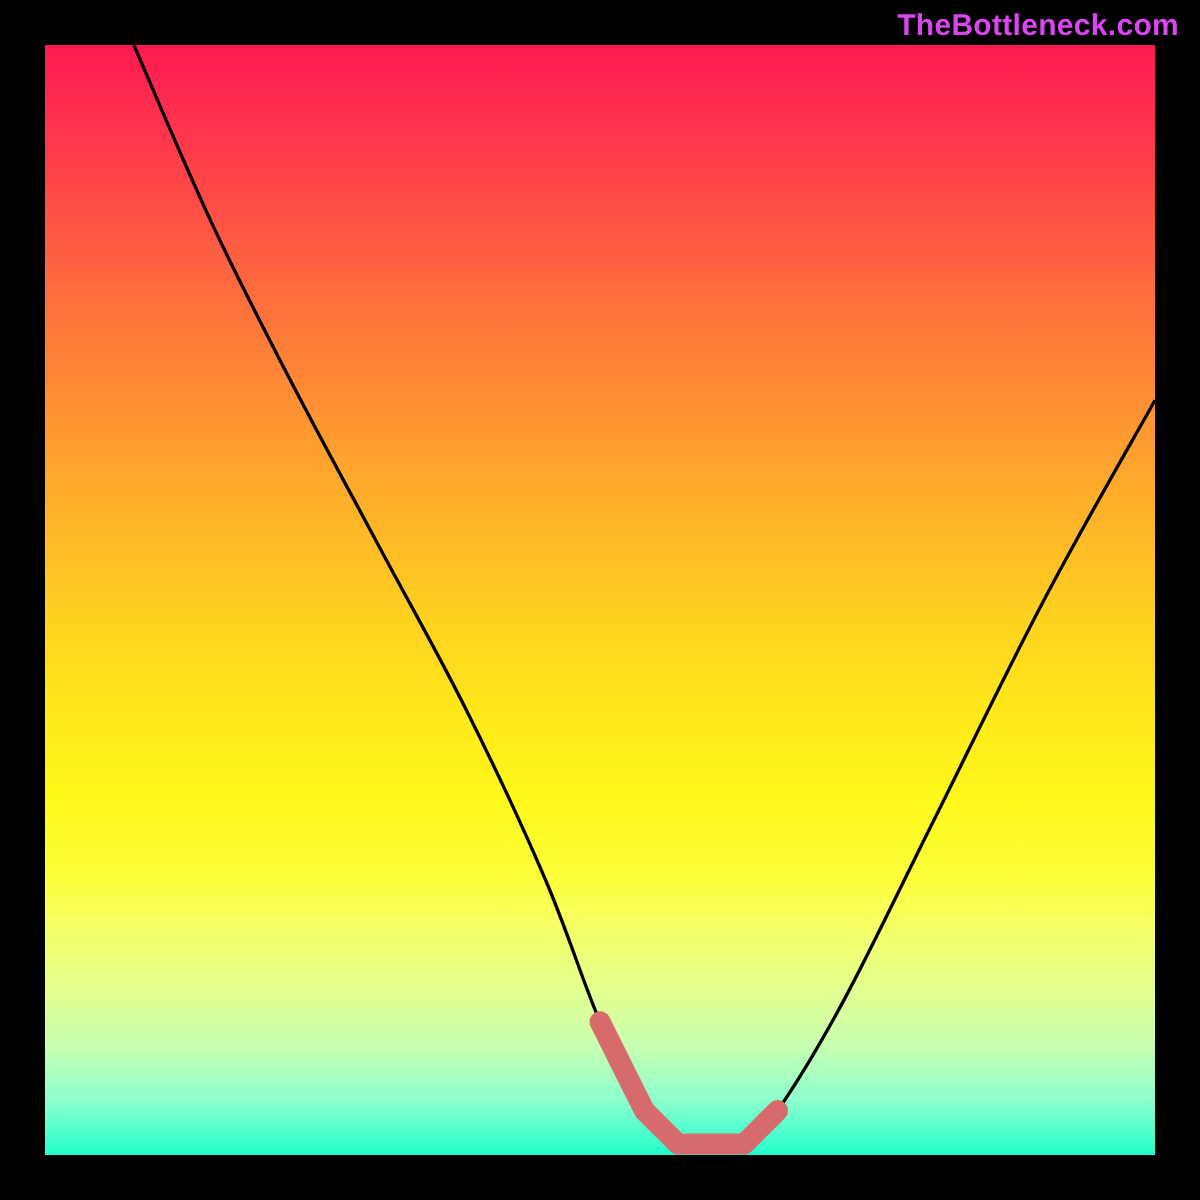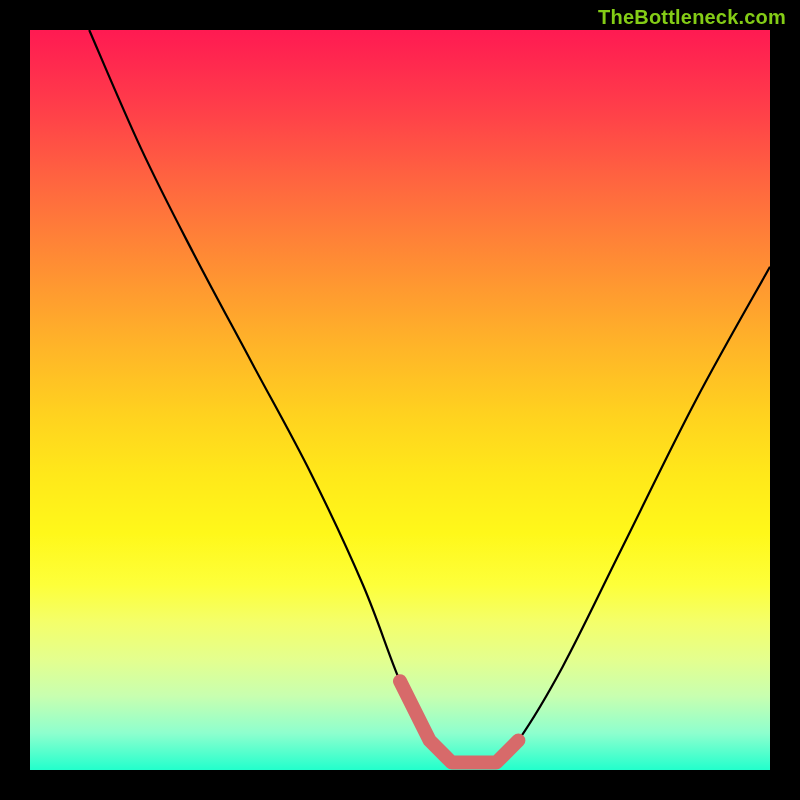--- a/index.html
+++ b/index.html
@@ -3,21 +3,21 @@
 <meta charset="utf-8">
 <style>
   * { margin: 0; padding: 0; box-sizing: border-box; }
   html, body { width: 800px; height: 800px; overflow: hidden; }
   body { background: #000; position: relative; font-family: Arial, sans-serif; }
 
   .watermark {
     position: absolute;
     top: 6px;
     right: 14px;
-    color: #84cc16;
+    color: #d946ef;
     font-size: 20px;
     font-weight: bold;
     letter-spacing: 0.2px;
     z-index: 10;
   }
 
   .plot {
     position: absolute;
     left: 30px;
     top: 30px;

